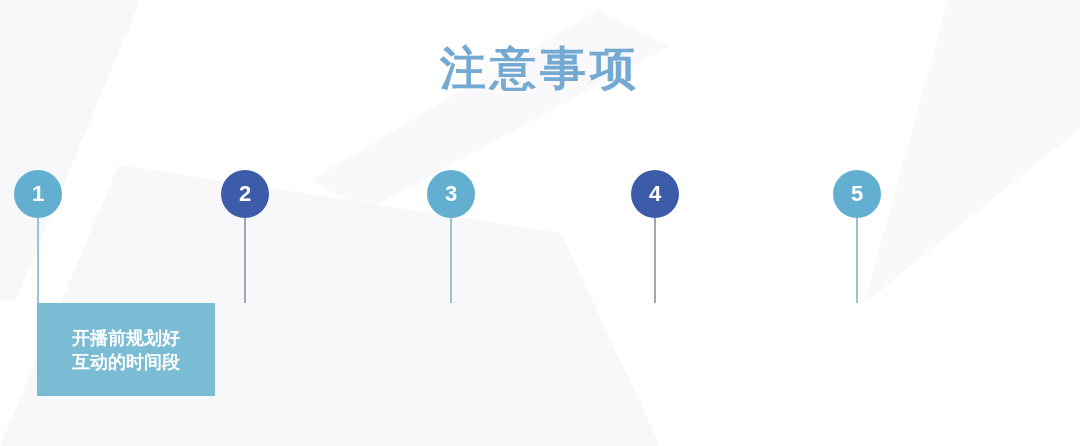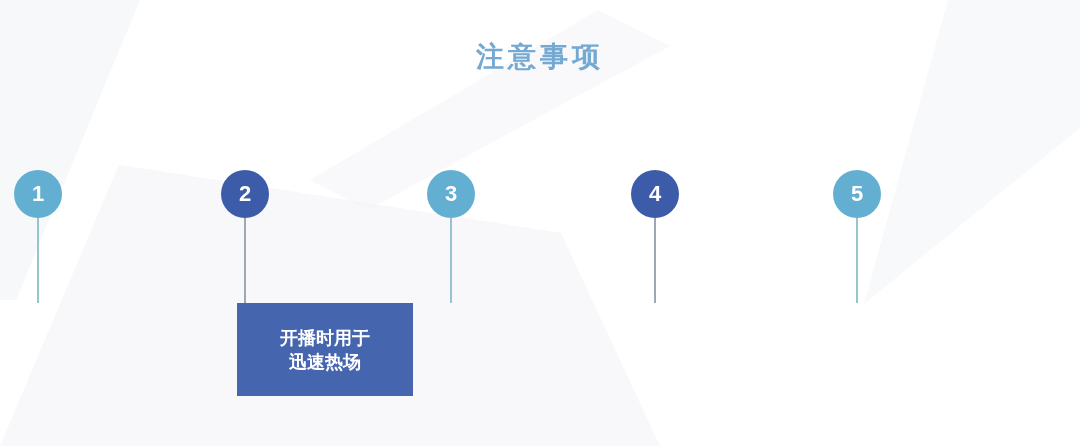--- a/index.html
+++ b/index.html
@@ -28,21 +28,21 @@
   .bg-shape.s4{
     left:840px;top:0;width:240px;height:320px;
     background:rgba(244,245,248,.6);
     clip-path:polygon(45% 0,100% 0,100% 40%,10% 95%);
   }
 
   
   .title{
     position:absolute;left:0;right:0;top:38px;
     text-align:center;
-    font-size:28px;font-weight:bold;letter-spacing:4px;
+    font-size:46px;font-weight:bold;letter-spacing:4px;
     color:#74a9d2;
   }
 
   
   .step{position:absolute;top:170px;height:226px;}
   .step-1{left:37px;width:178px;--cx:1px;}
   .step-2{left:237px;width:176px;--cx:8px;}
   .step-3{left:437px;width:196px;--cx:14px;}
   .step-4{left:655px;width:176px;--cx:0px;}
   .step-5{left:853px;width:180px;--cx:4px;}
@@ -79,31 +79,31 @@
 <div class="bg-shape s3"></div>
 <div class="bg-shape s4"></div>
 
 <div class="title">注意事项</div>
 
 <div class="step step-1 light">
   <div class="circle">
     <span>1</span>
   </div>
   <div class="connector"></div>
+  <div class="box">
+    <span>开播前规划好
+互动的时间段</span>
+  </div>
 </div>
 
 <div class="step step-2 dark">
   <div class="circle">
     <span>2</span>
   </div>
   <div class="connector"></div>
-  <div class="box">
-    <span>开播时用于
-迅速热场</span>
-  </div>
 </div>
 
 <div class="step step-3 light">
   <div class="circle">
     <span>3</span>
   </div>
   <div class="connector"></div>
 </div>
 
 <div class="step step-4 dark">

